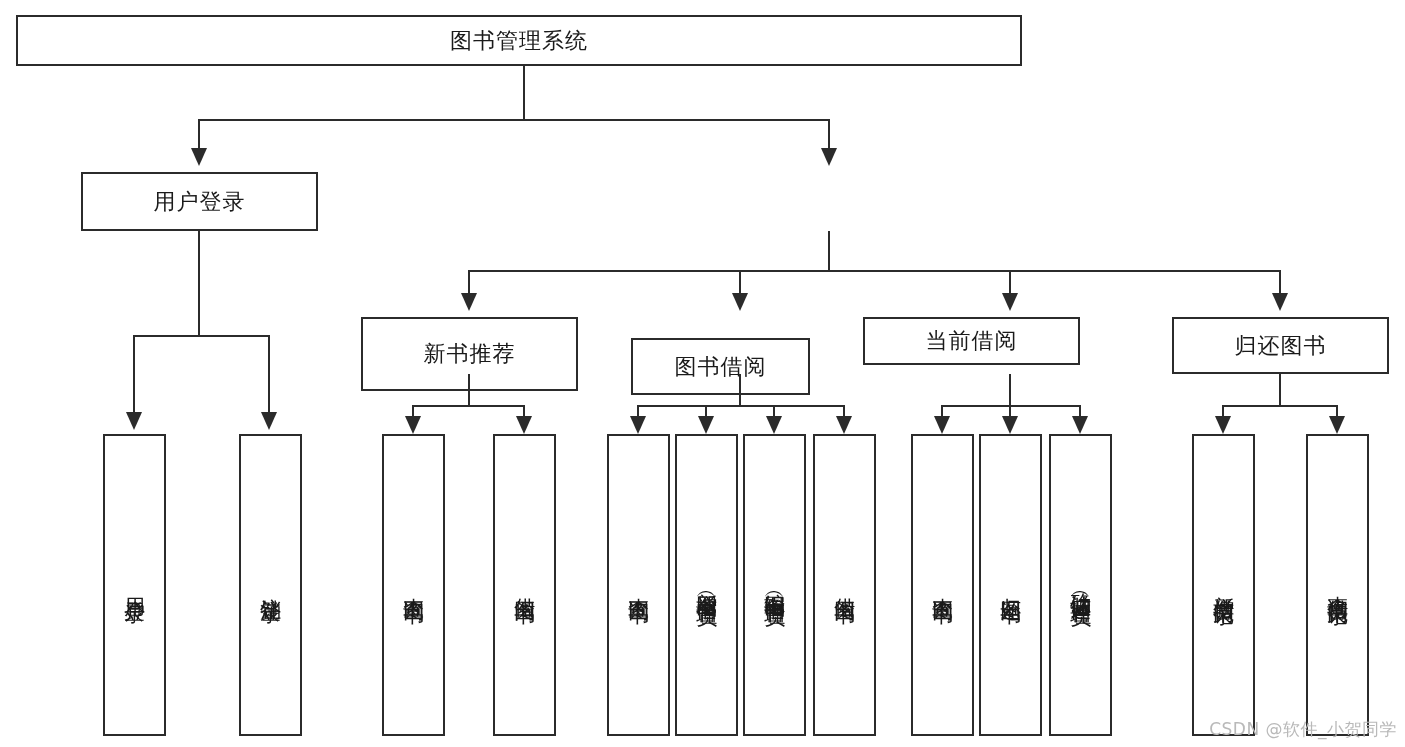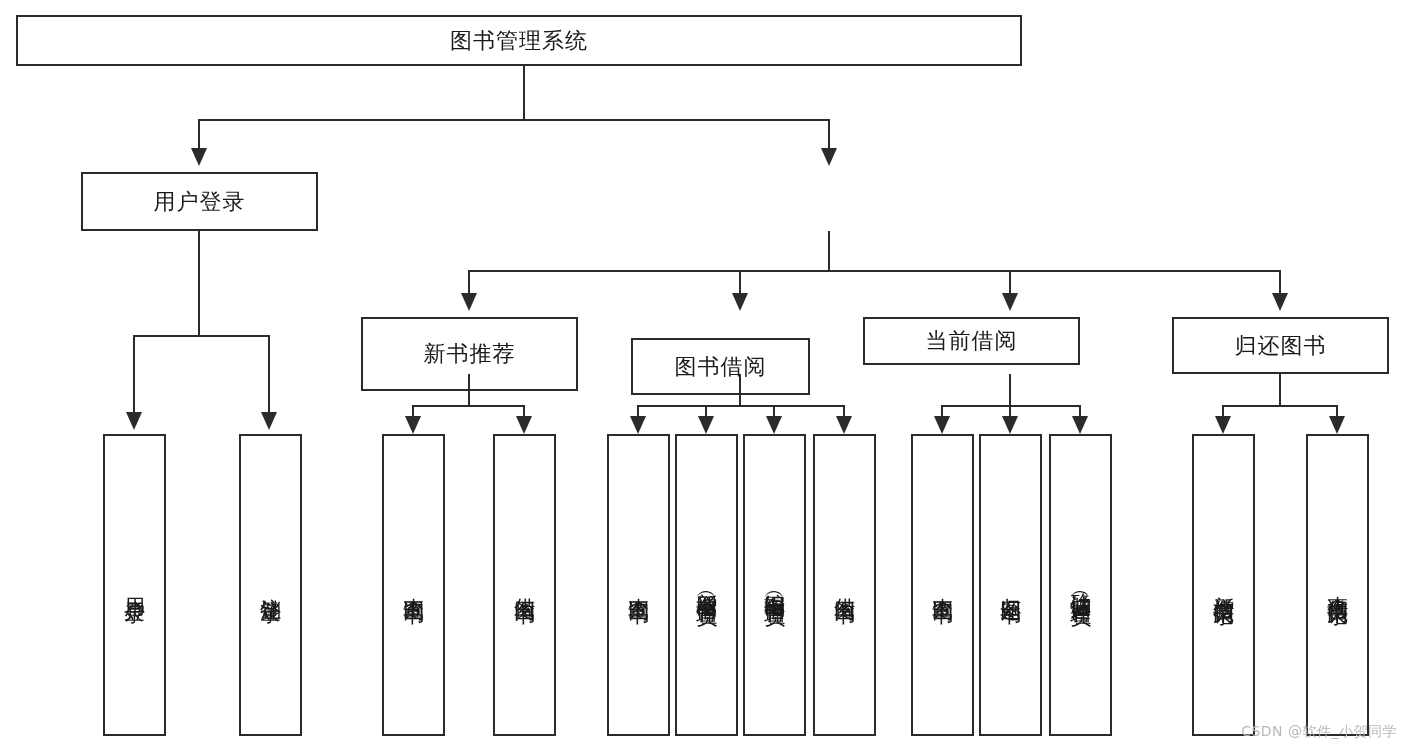--- a/index.html
+++ b/index.html
@@ -62,21 +62,21 @@
     width: 0;
     height: 0;
     border-left: 8px solid transparent;
     border-right: 8px solid transparent;
     border-top: 18px solid #2b2b2b;
   }
   .watermark {
     position: absolute;
     right: 8px;
     bottom: 6px;
-    font-size: 14px;
+    font-size: 17px;
     color: #b9b9b9;
     letter-spacing: 0.5px;
     white-space: nowrap;
   }
 </style>
 </head>
 <body>
 
 <div id="canvas">
 

